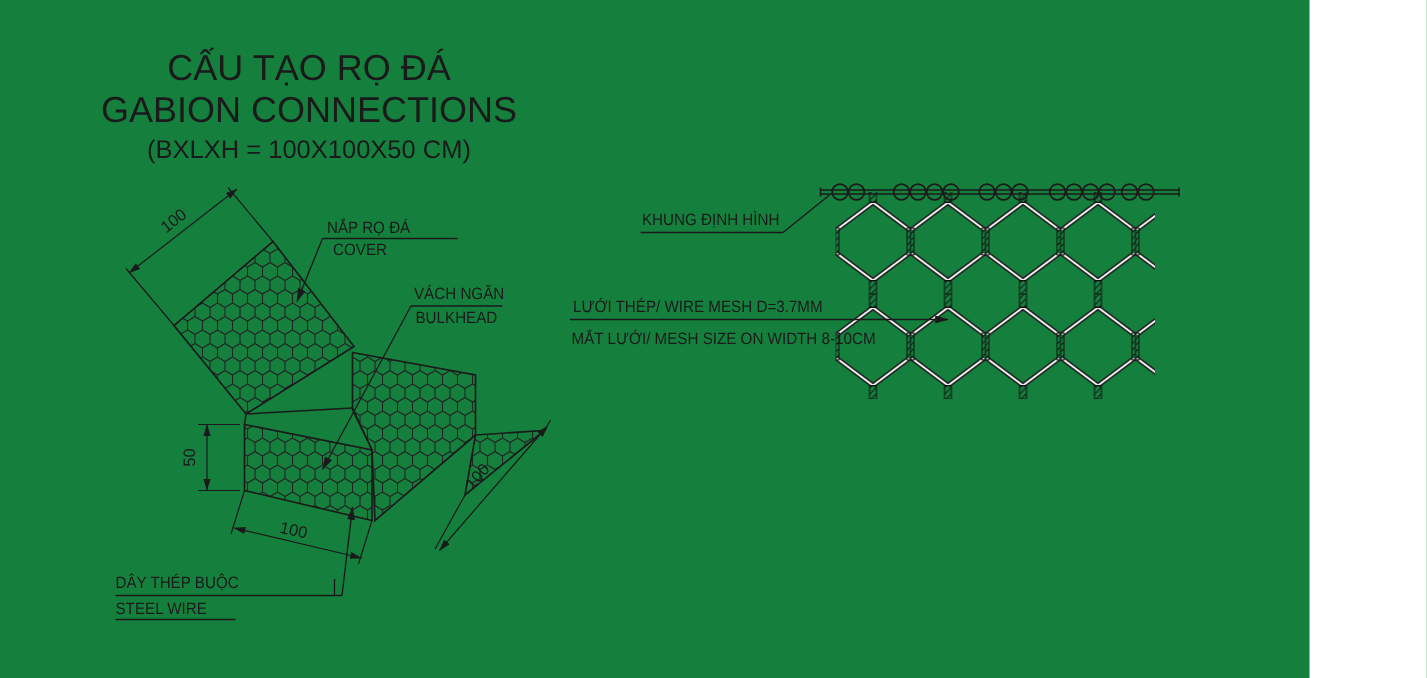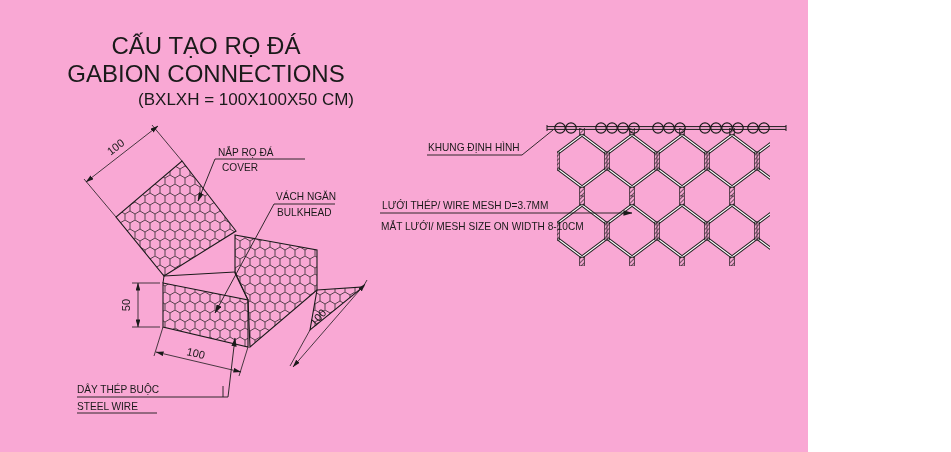--- a/index.html
+++ b/index.html
@@ -1,20 +1,20 @@
 <!DOCTYPE html>
 <html><head>
 <meta charset="utf-8">
 <style>
   html,body{margin:0;padding:0;background:#fff;}
-  .canvas{position:relative;width:808px;height:452px;background:#f9a8d4;overflow:hidden;
+  .canvas{position:relative;width:873px;height:452px;background:#15803d;overflow:hidden;
           font-family:"Liberation Sans","DejaVu Sans",sans-serif;color:#1a1a1a;}
   .title-block{position:absolute;text-align:center;}
   .title-main{font-size:24px;line-height:28px;font-weight:400;letter-spacing:0;}
-  .title-sub{font-size:17px;line-height:24px;text-align:right;}
+  .title-sub{font-size:17px;line-height:24px;}
   .cad-label{position:absolute;font-size:11px;line-height:12px;white-space:nowrap;
              transform:scaleX(.92);transform-origin:0 0;}
   svg{position:absolute;}
   svg text{font-family:"Liberation Sans","DejaVu Sans",sans-serif;font-size:11px;fill:#1a1a1a;}
 </style>
 </head>
 <body>
 
 <div class="canvas">
 

